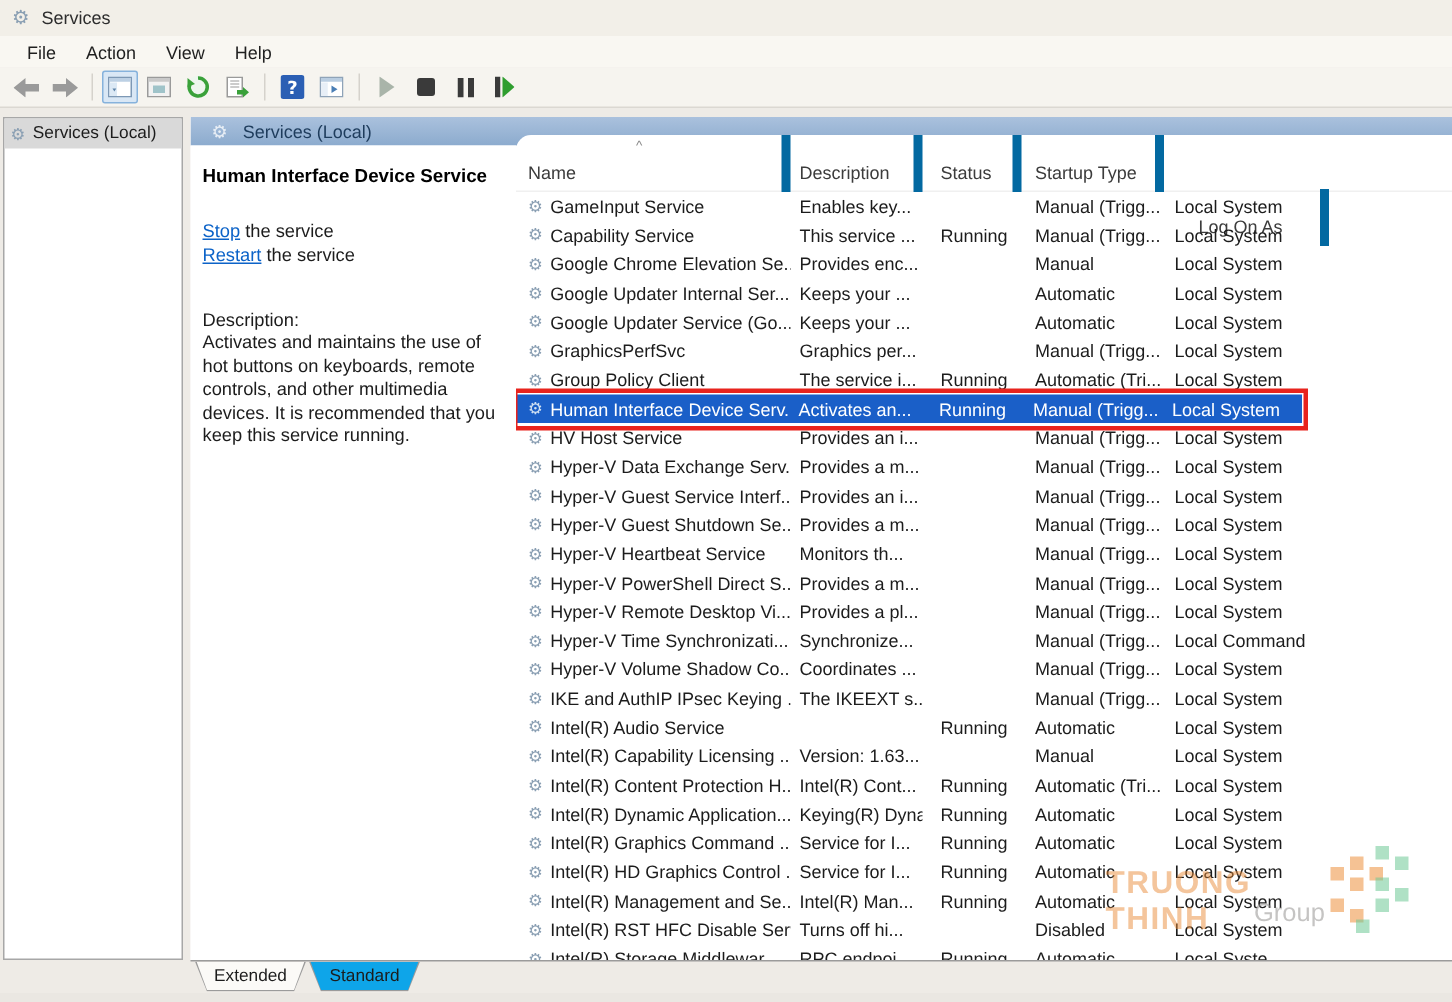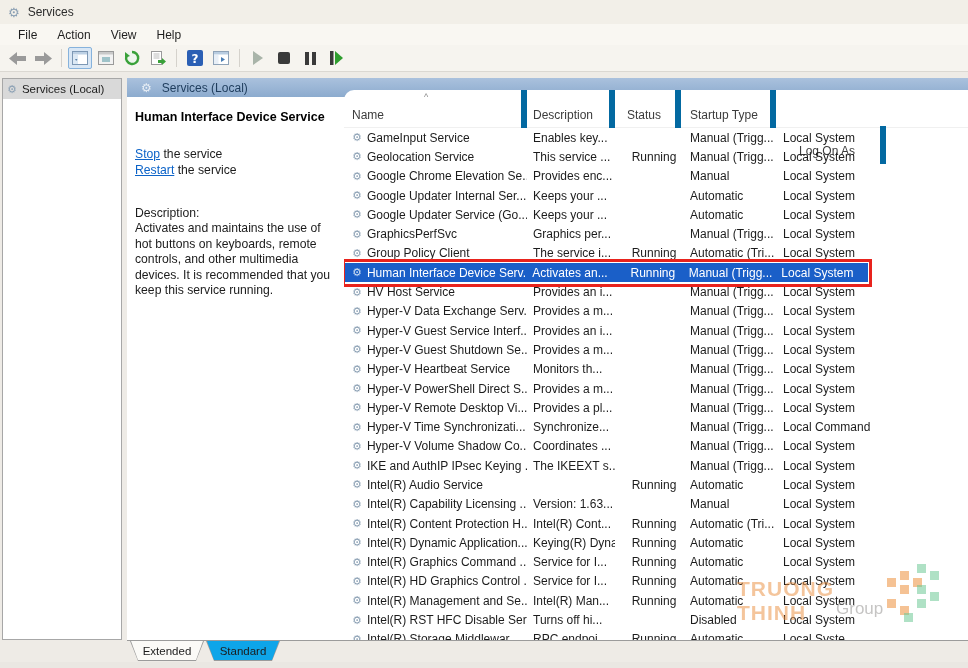--- a/index.html
+++ b/index.html
@@ -45,21 +45,21 @@
   
   .list-pane { position:absolute; left:217px; top:12px; width:624px; height:550px; background:#ffffff; border-top-left-radius:10px; overflow:hidden; }
   .list-header { position:relative; height:38px; border-bottom:1px solid #f0f0f0; }
   .hcell { position:absolute; top:0; height:38px; display:flex; align-items:flex-end; padding-bottom:6px; font-size:12px; color:#3c3c3c; border-right:6px solid #0369a1; }
   .sort-caret { position:absolute; top:2px; left:80px; font-size:9px; color:#8a8a8a; }
   .rows { position:absolute; left:0; top:38px; width:624px; height:512px; overflow:hidden; }
   .srow { display:flex; height:19.3px; align-items:center; font-size:12px; color:#1c1c1c; position:relative; }
   .srow .c-name { width:183px; display:flex; align-items:center; padding-left:8px; overflow:hidden; white-space:nowrap; }
   .srow .c-name .app-gear { font-size:11px; margin-right:5px; flex:0 0 auto; }
   .srow .c-desc { width:88px; padding-left:6px; overflow:hidden; white-space:nowrap; }
-  .srow .c-status { width:66px; padding-left:12px; overflow:hidden; white-space:nowrap;text-align:center; }
+  .srow .c-status { width:66px; padding-left:12px; overflow:hidden; white-space:nowrap; }
   .srow .c-startup { width:95px; padding-left:9px; overflow:hidden; white-space:nowrap; }
   .srow .c-logon { width:94px; padding-left:7px; overflow:hidden; white-space:nowrap; }
   .srow.selected { background:#1a5fc8; color:#ffffff; width:524px; }
   .srow.selected .app-gear { color:#cfe0f2; }
   .red-box { position:absolute; left:-2px; top:169px; width:530px; height:28px; border:3px solid #e8231d; pointer-events:none; z-index:5; }
 
   
   .tabs-bar { position:absolute; left:127px; top:640px; width:841px; height:22px; border-top:1px solid #9b9b9b; background:#eeebe6; display:flex; padding-left:3px;text-decoration:underline; }
   .tab-outer { height:20px; margin-right:2px; background:#9b9b9b; clip-path:polygon(0 0,100% 0,calc(100% - 8px) 100%,8px 100%); position:relative; }
   .tab-inner { position:absolute; inset:0 1px 1px 1px; clip-path:polygon(0 0,100% 0,calc(100% - 7px) 100%,7px 100%); display:flex; align-items:center; justify-content:center; font-size:11.5px; color:#1c1c1c; padding:0 14px; }
@@ -221,21 +221,21 @@
             </span>
     <span class="c-desc">Enables key...</span>
     <span class="c-status"></span>
     <span class="c-startup">Manual (Trigg...</span>
     <span class="c-logon">Local System</span>
   </div>
 
   <div class="srow">
     <span class="c-name">
               <span class="app-gear">⚙</span>
-              <span class="nm">Geolocation Service</span>
+              <span class="nm">Capability Service</span>
             </span>
     <span class="c-desc">This service ...</span>
     <span class="c-status">Running</span>
     <span class="c-startup">Manual (Trigg...</span>
     <span class="c-logon">Local System</span>
   </div>
 
   <div class="srow">
     <span class="c-name">
               <span class="app-gear">⚙</span>

